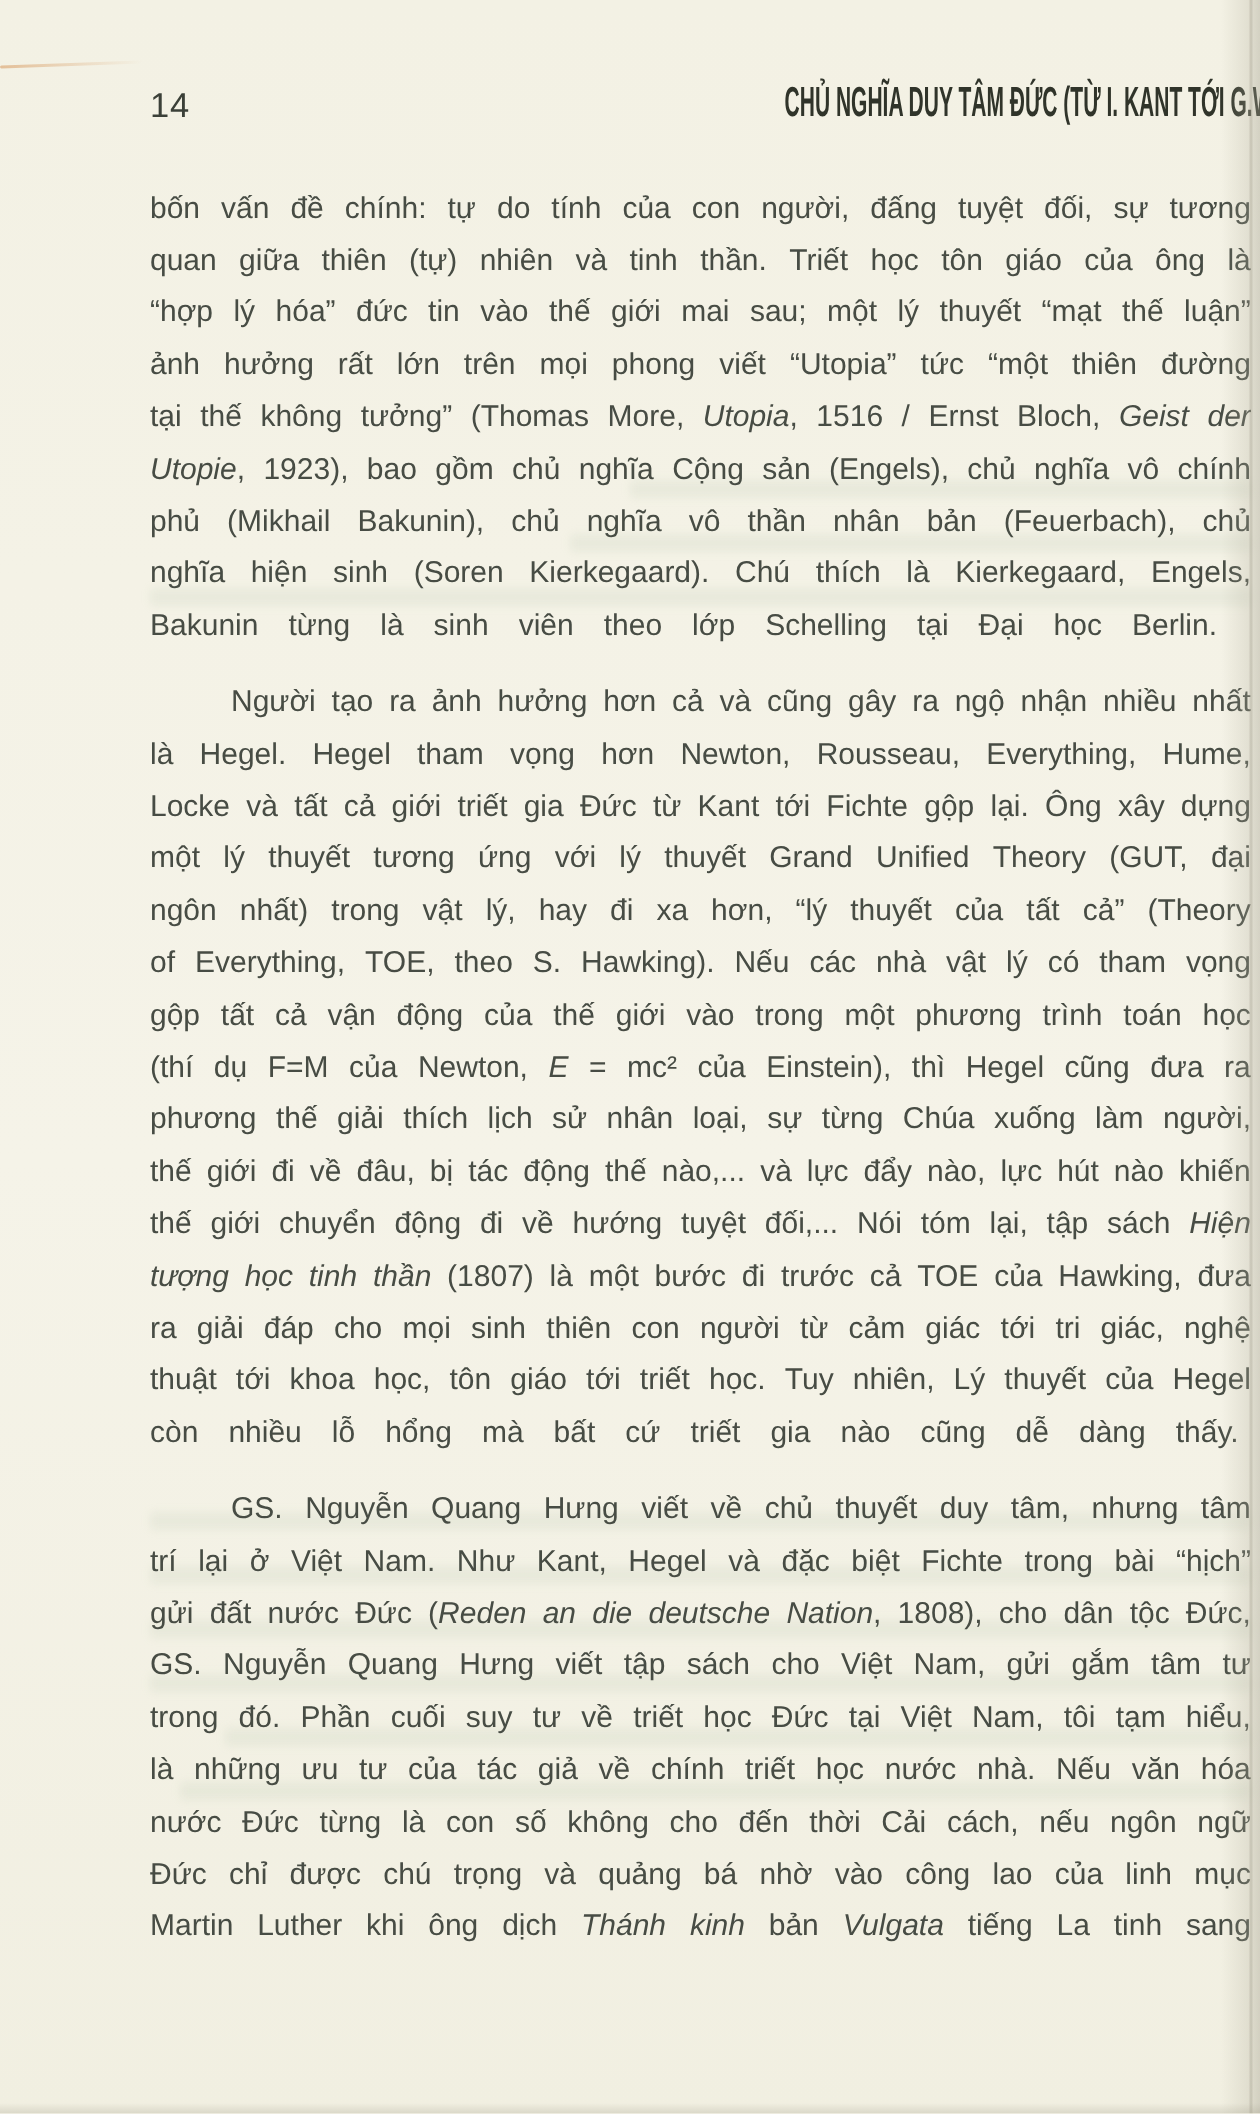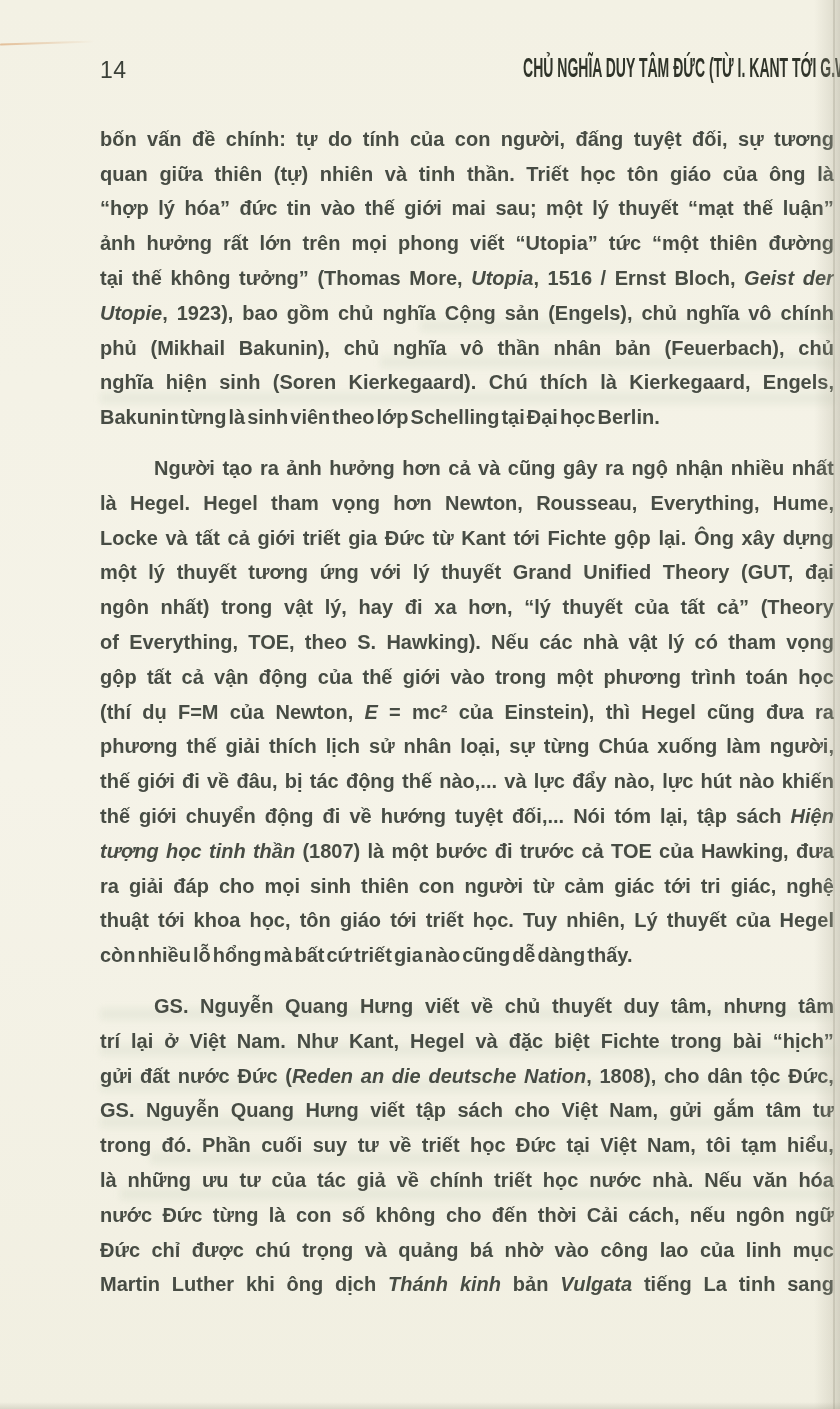--- a/index.html
+++ b/index.html
@@ -54,28 +54,28 @@
     font-size:28px;font-weight:bold;color:var(--head);
     white-space:nowrap;display:inline-block;
     transform:scaleX(0.5);transform-origin:100% 0;
     letter-spacing:0px;line-height:1.15;
   }
   .content{
     position:absolute;left:100px;top:122px;width:734px;
     color:var(--ink);
     font-size:20px;
   }
-  .para{margin:0;font-weight:bold;}
+  .para{margin:0;}
   .para + .para{margin-top:16px;}
   .line{
     height:34.8px;display:flex;align-items:center;
     overflow:hidden;white-space:nowrap;
   }
   .line.just{justify-content:space-between;}
-  .line.left{justify-content:flex-start;gap:2px;}
+  .line.left{justify-content:flex-start;gap:20px;}
   .line.indent{padding-left:54px;}
   .word{display:inline-block;}
   .it{font-style:italic;margin-top:22px;}
 </style>
 </head>
 <body>
 
 <div class="page">
 
   <div class="scratch"></div>

